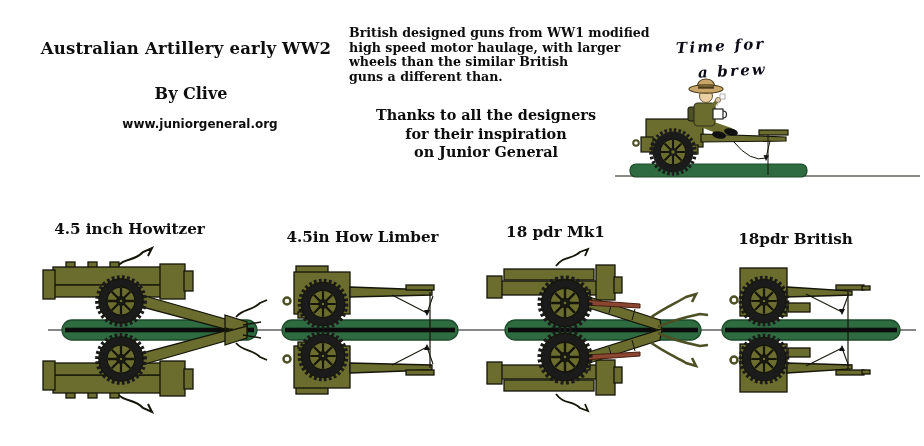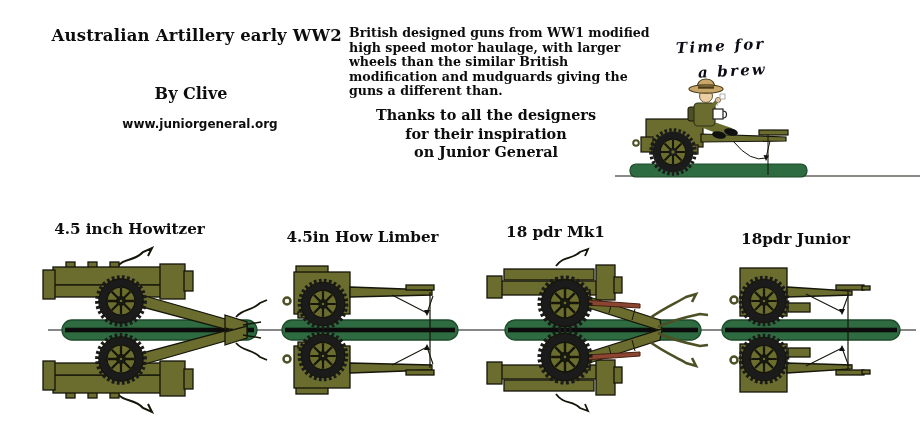--- a/index.html
+++ b/index.html
@@ -141,41 +141,40 @@
         <rect x="713" y="109" width="10" height="10" fill="#ffffff" stroke="#222" stroke-width="1.2"></rect>
         <path d="M723,111 a3.2,3.2 0 1 1 0,7" fill="none" stroke="#222" stroke-width="1.2"></path>
         <circle cx="706" cy="96" r="6.5" fill="#e9cfa2" stroke="#6a5636" stroke-width="1"></circle>
         <path d="M697,89 q0,-10 9,-10 q9,0 9,10 z" fill="#c9a76a" stroke="#4a3c18" stroke-width="1.2"></path>
         <ellipse cx="706" cy="89" rx="17" ry="4.2" fill="#c9a76a" stroke="#4a3c18" stroke-width="1.2"></ellipse>
         <path d="M698,87.5 h16" stroke="#4a3c18" stroke-width="2.4" fill="none"></path>
       </g>
     </g>
   </svg>
 
-  <div class="abs title" style="left:30px;top:26px;width:312px;text-align:right;">Australian Artillery early WW2</div>
+  <div class="abs title" style="left:30px;top:39px;width:312px;">Australian Artillery early WW2</div>
 
   <div class="abs byline" style="left:30px;top:84px;width:322px;">By Clive</div>
 
   <div class="abs url" style="left:30px;top:117px;width:340px;">www.juniorgeneral.org</div>
 
   <div class="abs" style="left:349px;top:26px;">
     <div class="intro-line">British designed guns from WW1 modified</div>
     <div class="intro-line">high speed motor haulage, with larger</div>
     <div class="intro-line">wheels than the similar British</div>
-    <div class="intro-line">modification and mudguards giving the</div>
     <div class="intro-line">guns a different than.</div>
   </div>
 
   <div class="abs" style="left:356px;top:106px;width:260px;">
     <div class="thanks-line">Thanks to all the designers</div>
     <div class="thanks-line">for their inspiration</div>
     <div class="thanks-line">on Junior General</div>
   </div>
 
   <div class="abs script" style="left:676px;top:37px;">Time for</div>
   <div class="abs script" style="left:698px;top:62px;">a brew</div>
 
   <div class="abs fig-label" style="left:27px;top:220px;width:205px;">4.5 inch Howitzer</div>
   <div class="abs fig-label" style="left:260px;top:228px;width:205px;">4.5in How Limber</div>
   <div class="abs fig-label" style="left:453px;top:223px;width:205px;">18 pdr Mk1</div>
-  <div class="abs fig-label" style="left:693px;top:230px;width:205px;">18pdr Junior</div>
+  <div class="abs fig-label" style="left:693px;top:230px;width:205px;">18pdr British</div>
 
 </div>
 
 </body></html>

